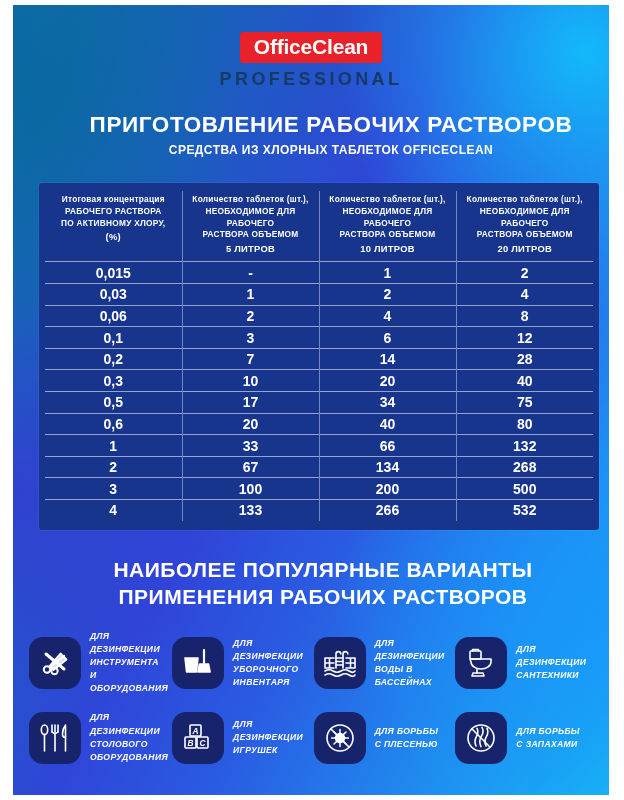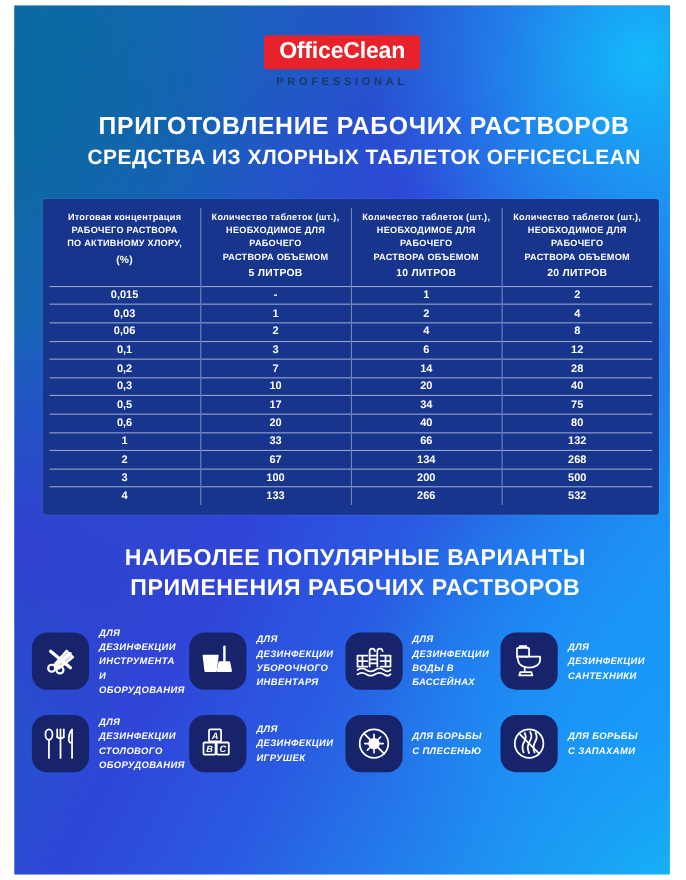--- a/index.html
+++ b/index.html
@@ -57,37 +57,37 @@
     font-size: 21px;
     font-weight: bold;
     letter-spacing: -0.2px;
     padding: 4px 14px 5px 14px;
     border-radius: 3px;
     line-height: 1.05;
   }
   .logo-sub {
     margin-top: 6px;
     color: #163a66;
-    font-size: 10px;
+    font-size: 18px;
     font-weight: bold;
     letter-spacing: 3.4px;
   }
 
   
   .head-block { text-align: center; margin-top: 22px; padding-left: 40px; }
   .head-1 {
     color: #ffffff;
     font-size: 22.5px;
     font-weight: bold;
     letter-spacing: 0.6px;
     line-height: 1.18;
   }
   .head-2 {
     color: #ffffff;
-    font-size: 19px;
+    font-size: 12px;
     font-weight: bold;
     letter-spacing: 0.45px;
     margin-top: 4px;
     line-height: 1.2;
   }
 
   
   .table-panel {
     margin: 26px 10px 0 26px;
     background: #18358d;
@@ -116,21 +116,21 @@
   table.tbl th .big {
     font-size: 9.4px;
     display: block;
     margin-top: 1px;
   }
   table.tbl th .first {
     text-transform: none;
   }
   table.tbl td {
     color: #ffffff;
-    font-size: 10px;
+    font-size: 14px;
     font-weight: bold;
     text-align: center;
     padding: 2.3px 2px;
     border-top: 1px solid rgba(255,255,255,0.55);
     border-right: 1px solid rgba(255,255,255,0.40);
   }
   table.tbl td:last-child { border-right: none; }
   table.tbl tr:last-child td { border-bottom: none; }
 
   

